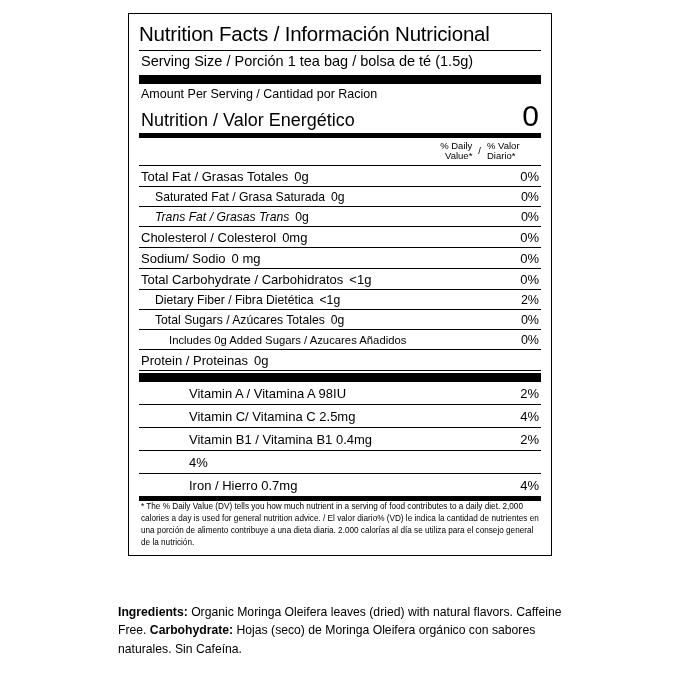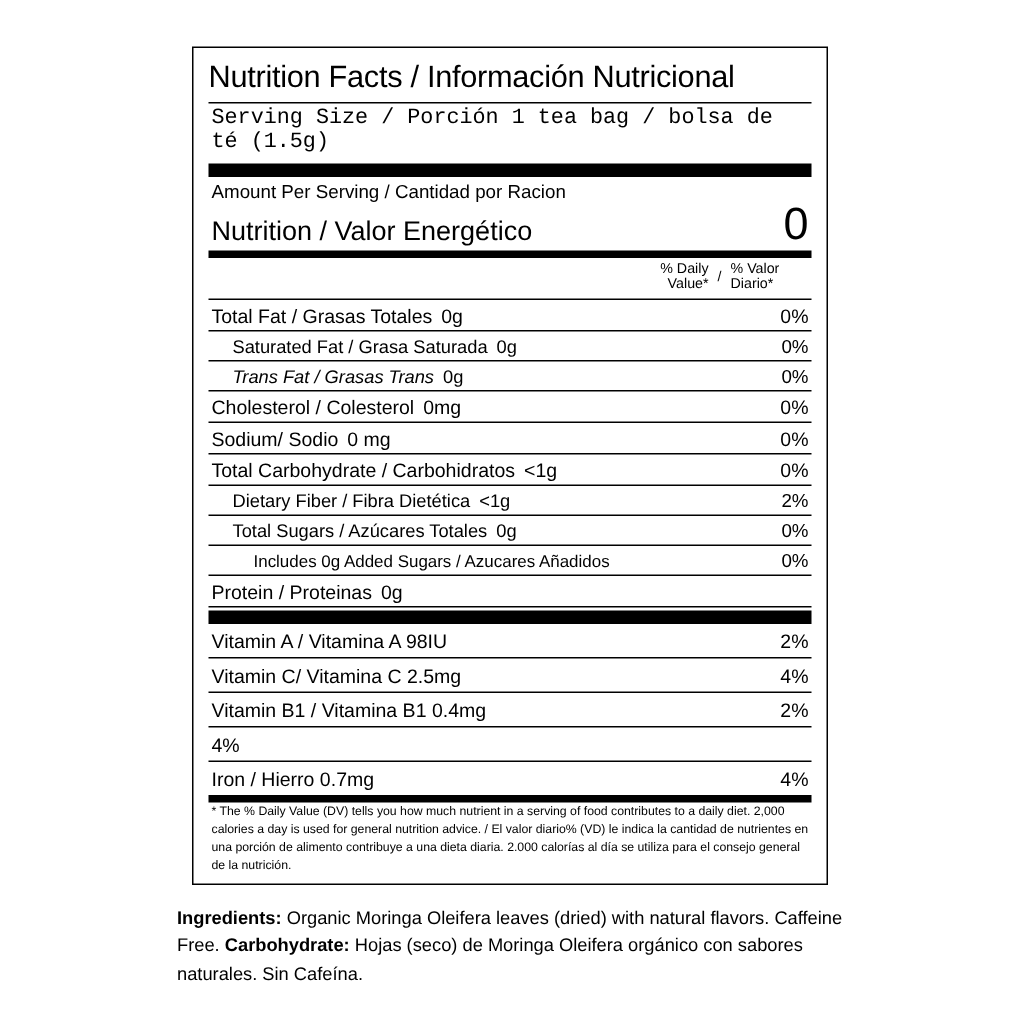--- a/index.html
+++ b/index.html
@@ -15,21 +15,21 @@
   .page {
     position: relative;
     width: 679px;
     height: 679px;
     background: #ffffff;
   }
 
   .panel {
     position: absolute;
     left: 128px;
-    top: 31px;
+    top: 13px;
     width: 424px;
     border: 1px solid #000;
     padding: 8px 10px 6px 10px;
     background: #fff;
   }
 
   .title {
     font-size: 20.5px;
     letter-spacing: -0.2px;
     line-height: 1.15;
@@ -37,21 +37,20 @@
   }
 
   .servings {
     font-size: 11.5px;
     padding: 1px 0 2px 2px;
   }
 
   .serving-size {
     font-size: 14.5px;
     padding: 2px 0 4px 2px;
-    font-family: Liberation Mono, monospace;
   }
 
   .rule-thick { border-top: 9px solid #000; margin: 2px 0 0 0; }
   .rule-med   { border-top: 5px solid #000; margin: 0; }
   .rule-thin  { border-top: 1px solid #000; margin: 0; }
   .rule-hair  { border-top: 1px solid #000; margin: 0; }
 
   .amount-line {
     font-size: 12.5px;
     padding: 3px 0 0 2px;
@@ -93,20 +92,21 @@
   .nut-row em { font-style: italic; }
   .name { white-space: nowrap; }
   .val { padding-left: 6px; }
 
   .vit-row {
     display: flex;
     justify-content: space-between;
     align-items: baseline;
     font-size: 13px;
     padding: 3.5px 2px 3.5px 2px;
+    margin-left: 48px;
   }
 
   .footnote {
     font-size: 8.2px;
     line-height: 1.45;
     padding: 0 2px 0 2px;
   }
 
   .ingredients {
     position: absolute;

